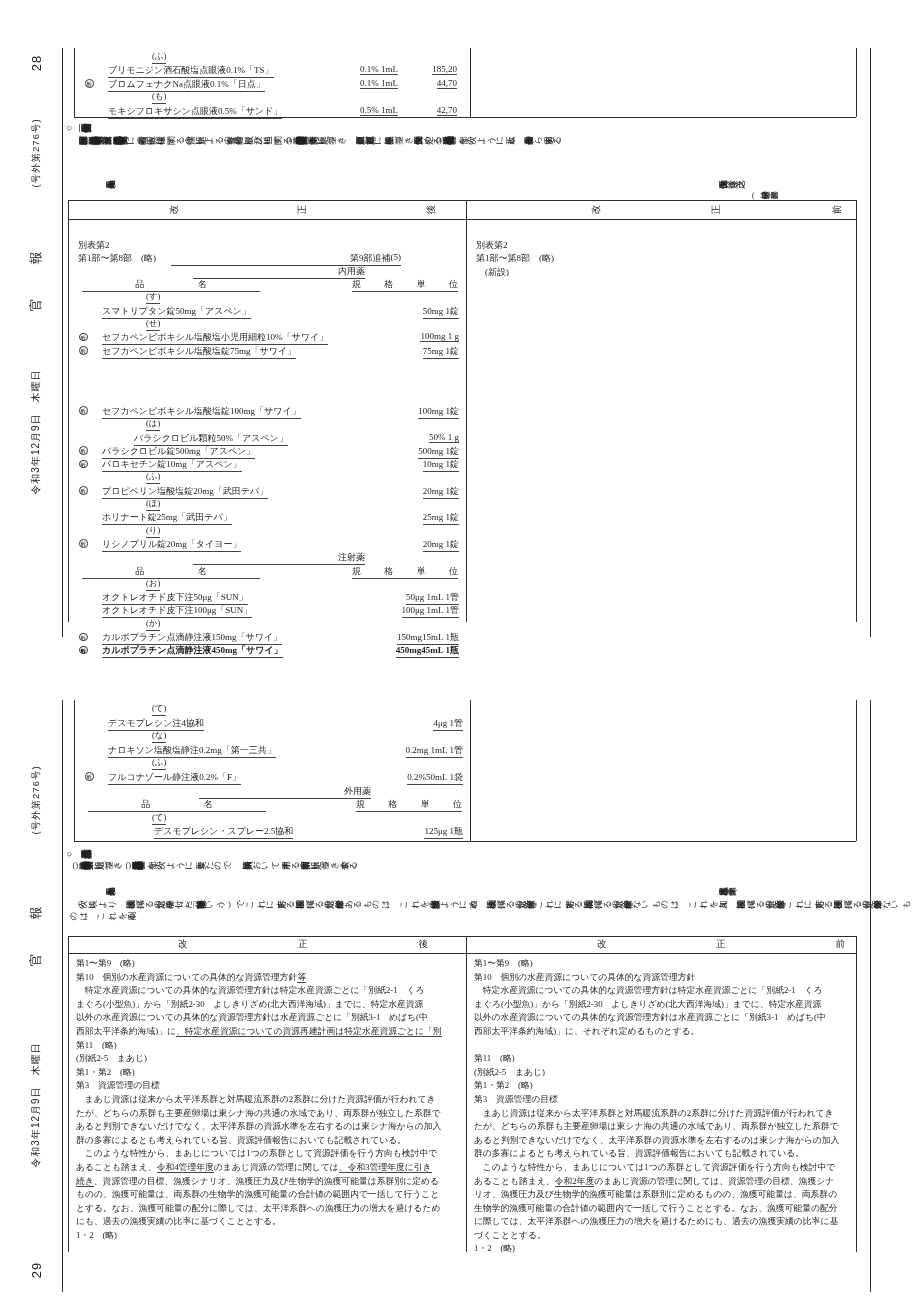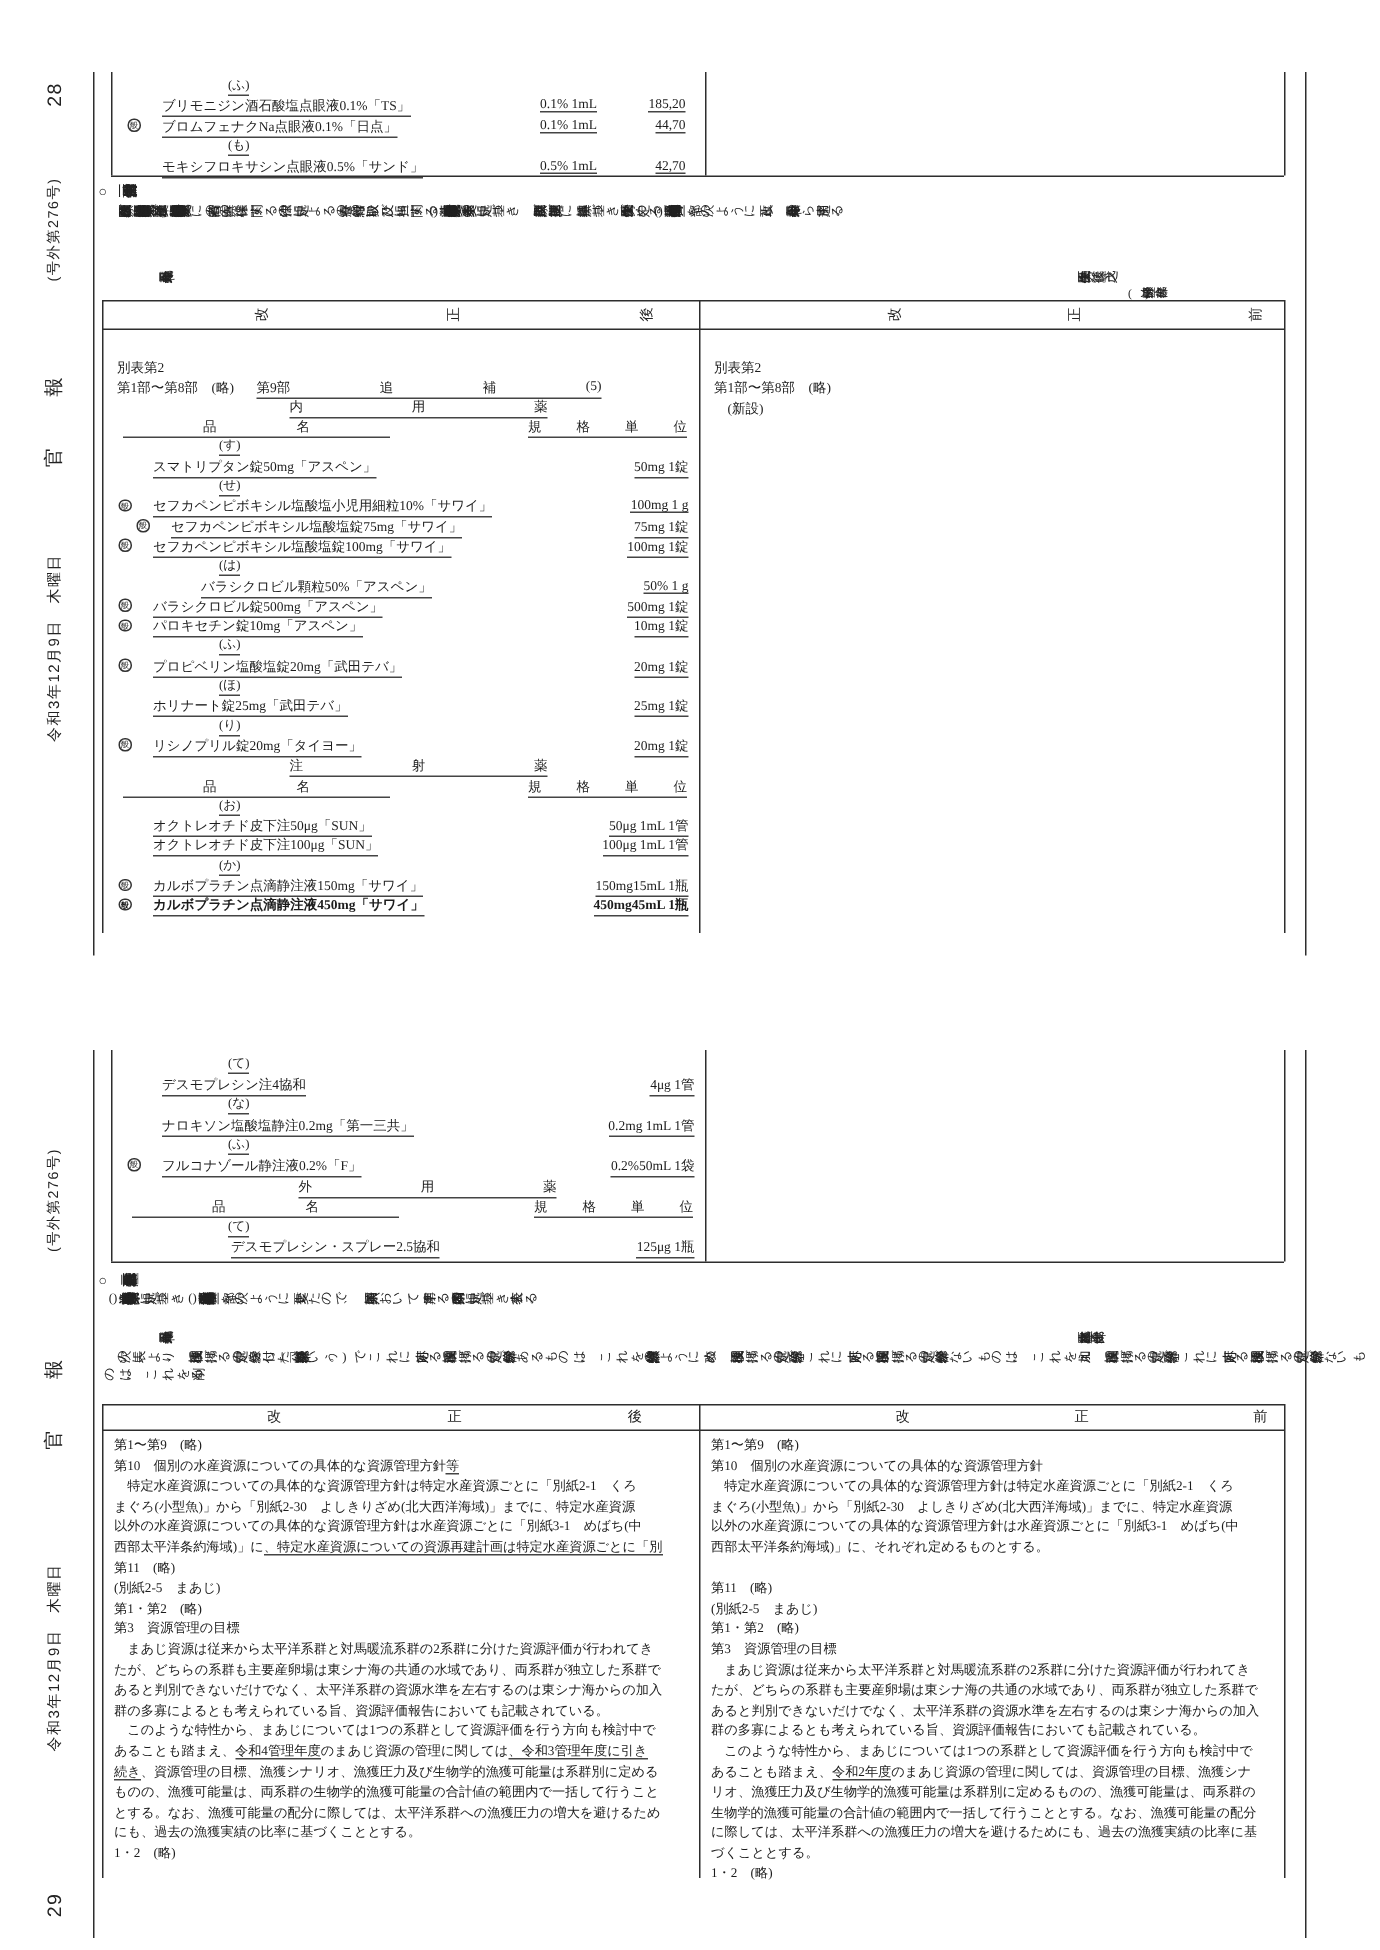--- a/index.html
+++ b/index.html
@@ -28,21 +28,21 @@
   .u{border-bottom:1px solid #444;padding-bottom:0px;}
   .glabel{position:absolute;left:78px;top:1px;font-size:8.5px;}
   .dname{position:absolute;left:34px;top:1px;white-space:nowrap;}
   .dspec{position:absolute;right:7px;top:1px;white-space:nowrap;}
   .t28c .dspec{right:72px;}
   .dprice{position:absolute;right:13px;top:1px;}
   .gmark{position:absolute;left:11px;top:2.5px;width:8.5px;height:8.5px;border:1px solid #333;
          border-radius:50%;font-size:5.5px;line-height:8.5px;text-align:center;box-sizing:border-box;
          overflow:hidden;}
   .plain{position:absolute;left:10px;top:15px;white-space:pre;}
-  .spread{position:absolute;left:125px;top:1px;width:172px;display:flex;justify-content:space-between;}
+  .spread{position:absolute;left:125px;top:1px;width:172px;display:flex;justify-content:flex-end;}
   .spread.wide{left:103px;width:230px;}
   .cols1{position:absolute;left:14px;top:1px;width:178px;display:flex;justify-content:space-evenly;}
   .cols2{position:absolute;right:8px;top:1px;width:106px;display:flex;justify-content:space-between;}
   
   .hchars{position:absolute;display:flex;justify-content:space-between;font-size:9.5px;color:#222;}
   .hchars.rot span{display:inline-block;transform:rotate(-90deg);}
   
   .fline{position:relative;height:13.6px;line-height:13.6px;font-size:8.8px;white-space:pre;
          overflow:visible;}
   .fline .u{padding-bottom:0;}
@@ -155,26 +155,26 @@
           <span class="dspec u">50mg 1錠</span>
         </div>
         <div class="row" style="height: 13.3px;">
           <span class="glabel u">(せ)</span>
         </div>
         <div class="row" style="height: 13.3px;">
           <span class="gmark">般</span>
           <span class="dname u">セフカペンピボキシル塩酸塩小児用細粒10%「サワイ」</span>
           <span class="dspec u">100mg 1 g</span>
         </div>
-        <div class="row" style="height: 13.3px; margin-left: 12px;">
+        <div class="row" style="height: 13.3px;">
           <span class="gmark">般</span>
           <span class="dname u">セフカペンピボキシル塩酸塩錠75mg「サワイ」</span>
           <span class="dspec u">75mg 1錠</span>
         </div>
-        <div class="row" style="height: 13.3px;">
+        <div class="row" style="height: 13.3px; margin-top: 47px;">
           <span class="gmark">般</span>
           <span class="dname u">セフカペンピボキシル塩酸塩錠100mg「サワイ」</span>
           <span class="dspec u">100mg 1錠</span>
         </div>
         <div class="row" style="height: 13.3px;">
           <span class="glabel u">(は)</span>
         </div>
         <div class="row" style="height: 13.3px; margin-left: 32px;">
           <span class="dname u">バラシクロビル顆粒50%「アスペン」</span>
           <span class="dspec u">50% 1 g</span>

